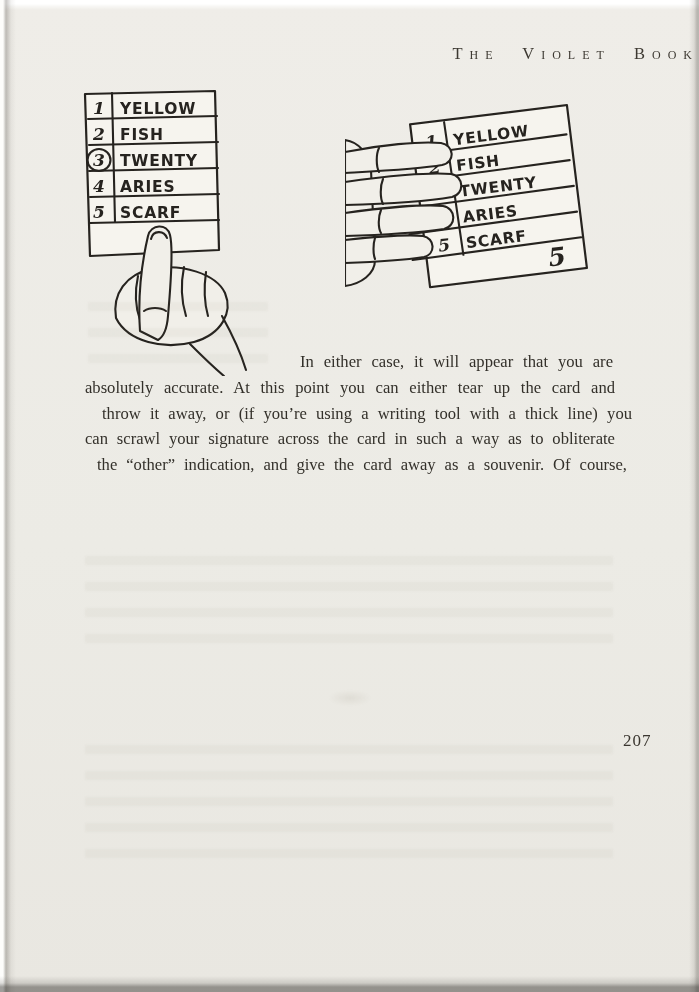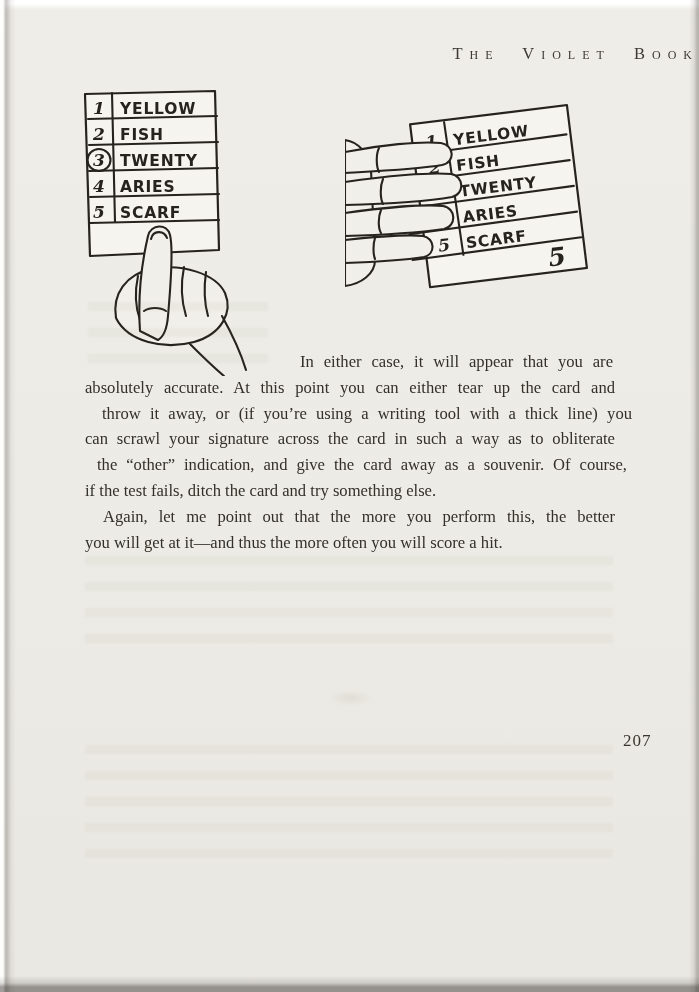--- a/index.html
+++ b/index.html
@@ -128,24 +128,21 @@
       <path class="ink" d="M30,156 C28,162 28,172 30,177"></path>
     </g>
   </svg>
 
 
   <div class="txt just" style="left:300px; top:349px; width:313px;">In either case, it will appear that you are</div>
   <div class="txt just" style="left:85px; top:375px; width:530px;">absolutely accurate. At this point you can either tear up the card and</div>
   <div class="txt just" style="left:102px; top:401px; width:530px;">throw it away, or (if you’re using a writing tool with a thick line) you</div>
   <div class="txt just" style="left:85px; top:426px; width:530px;">can scrawl your signature across the card in such a way as to obliterate</div>
   <div class="txt just" style="left:85px; top:452px; width:530px;margin-left:12px;">the “other” indication, and give the card away as a souvenir. Of course,</div>
-  <div class="txt" style="left:85px; top:478px; width:530px;">if the test fails, ditch the card and try something else.</div>
 
-  <div class="txt just" style="left:103px; top:504px; width:512px;">Again, let me point out that the more you perform this, the better</div>
-  <div class="txt" style="left:85px; top:530px; width:530px;">you will get at it—and thus the more often you will score a hit.</div>
 
   <div class="page-number">207</div>
 
   <div class="ghost" style="left:88px; top:302px; width:180px; height:72px;"></div>
   <div class="ghost" style="left:85px; top:556px; width:528px; height:100px;"></div>
   <div class="ghost-mark" style="left:328px; top:690px; width:44px; height:16px;"></div>
   <div class="ghost" style="left:85px; top:745px; width:528px; height:130px;"></div>
 
   <div class="edge edge-top"></div>
   <div class="edge edge-left"></div>

